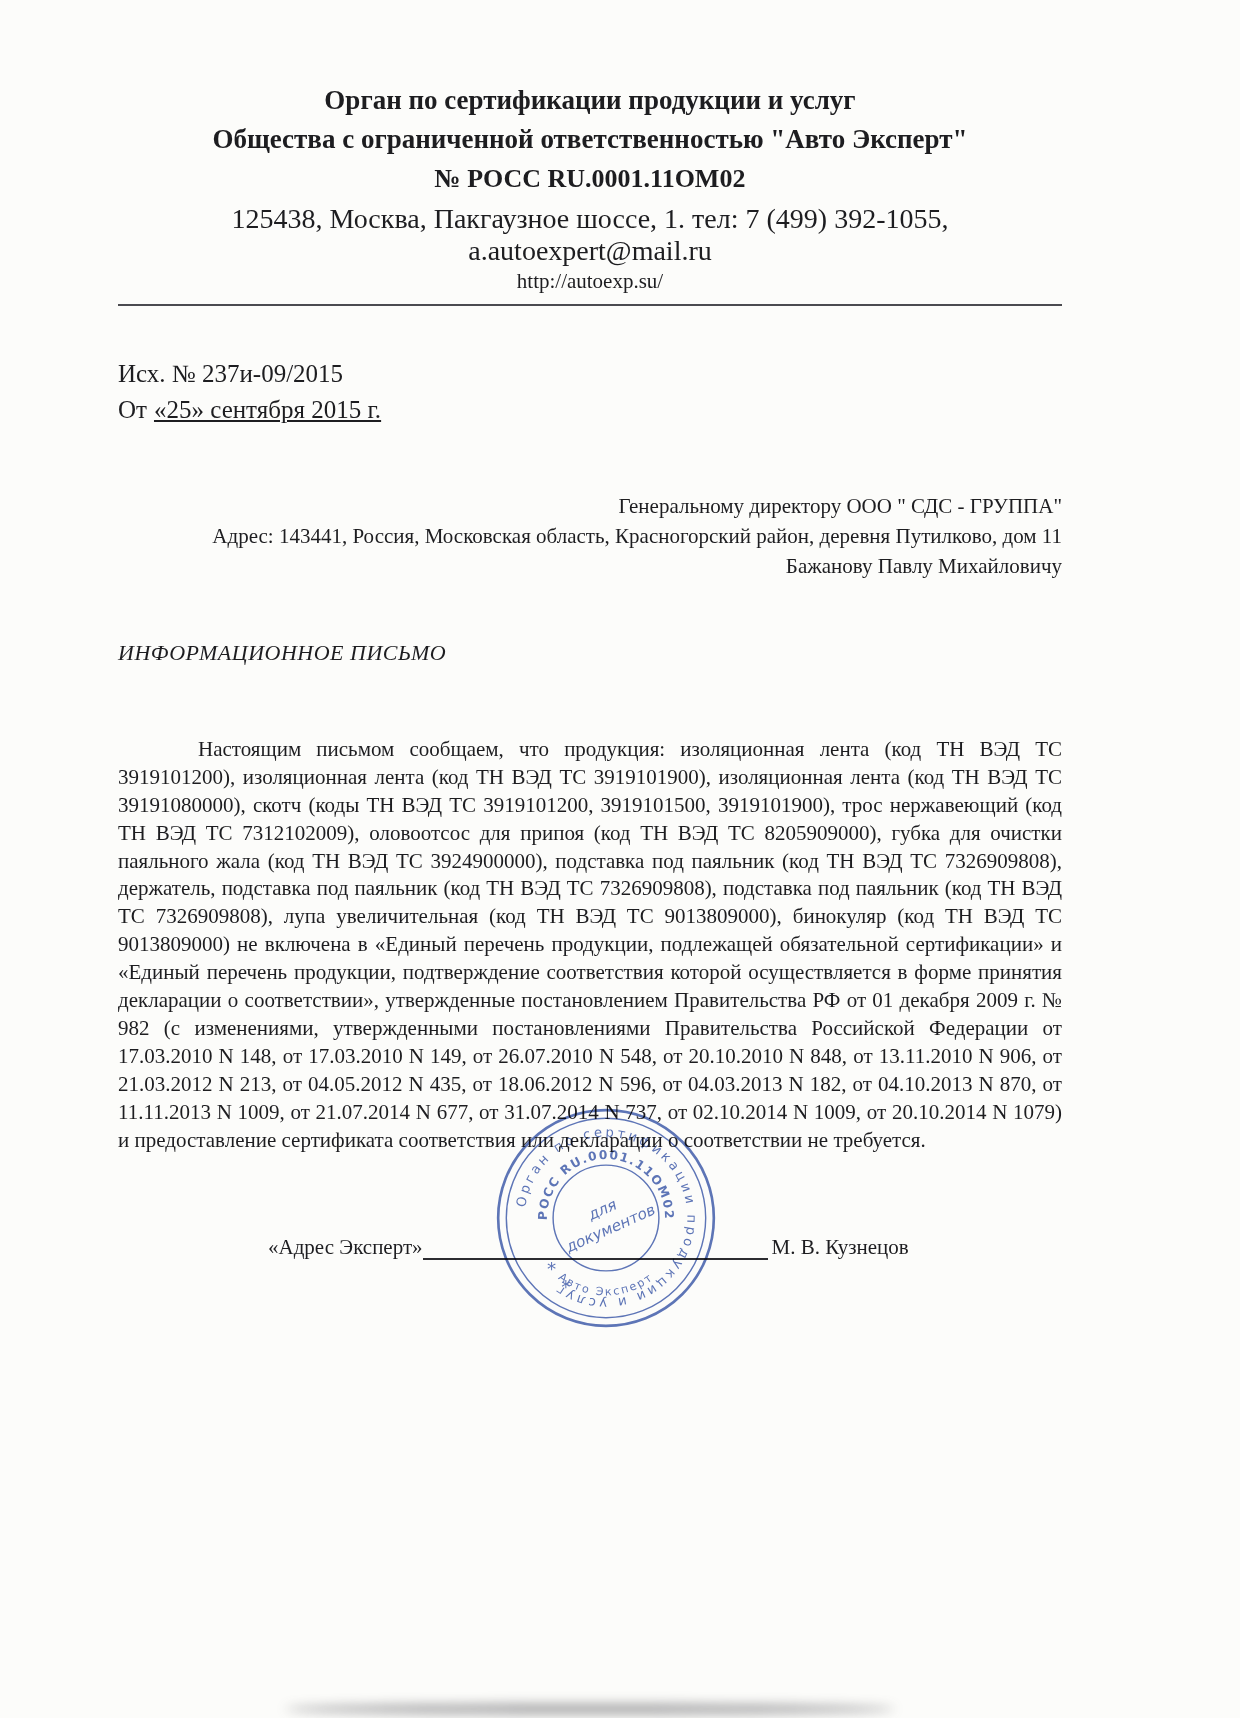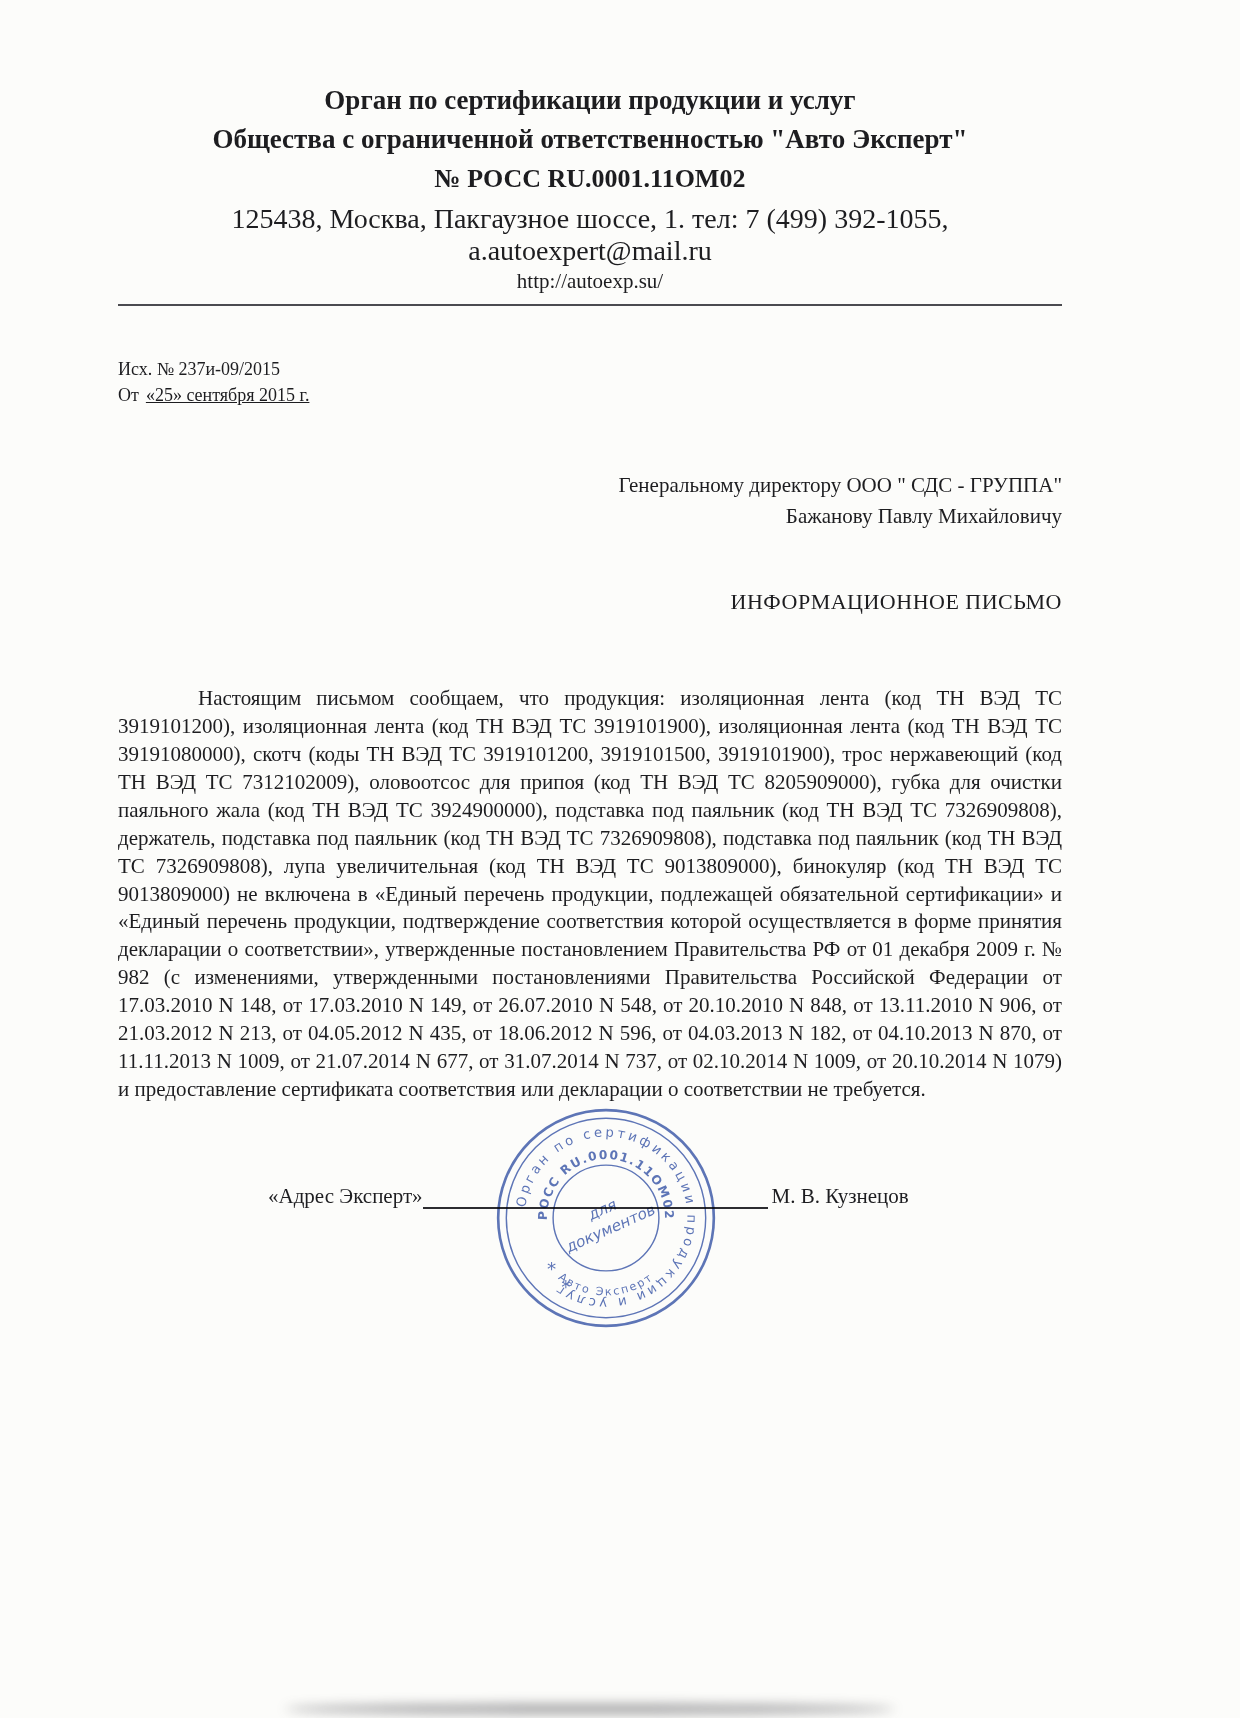--- a/index.html
+++ b/index.html
@@ -20,27 +20,27 @@
   }
   
   .letterhead { padding-top: 84px; text-align: center; }
   .lh-org1 { font-size: 27px; font-weight: bold; line-height: 1.25; }
   .lh-org2 { font-size: 27px; font-weight: bold; line-height: 1.25; margin-top: 5px; }
   .lh-reg  { font-size: 26px; font-weight: bold; line-height: 1.25; margin-top: 6px; }
   .lh-contacts { font-size: 28px; margin-top: 8px; }
   .lh-site { font-size: 21px; margin-top: 2px; }
   .lh-rule { margin-top: 10px; border-bottom: 2px solid #4b4b50; height: 0; }
   
-  .ref { margin-top: 50px; font-size: 18px; line-height: 1.45; }
+  .ref { margin-top: 50px; font-size: 25px; line-height: 1.45; }
   .ref-date-prefix { margin-right: 7px; }
   .ref-date { text-decoration: underline; font-family: Liberation Serif, serif; }
   
   .recipient { margin-top: 62px; text-align: right; font-size: 21px; line-height: 1.45; }
   
-  .doc-title { margin-top: 58px; text-align: right; font-size: 22px; letter-spacing: 0.5px; }
+  .doc-title { margin-top: 58px; text-align: left; font-size: 22px; letter-spacing: 0.5px; font-style: italic; }
   
   .body-text { margin-top: 70px; font-size: 21px; line-height: 1.33; text-align: justify; }
   .body-text p { text-indent: 80px; }
   .body-text p + p { margin-top: 2px; }
   
   .signature { margin-top: 80px; font-size: 21px; }
   .sig-position { margin-left: 124px; }
   .sig-row { display: flex; align-items: flex-end; margin-left: 150px; margin-top: 8px; }
   .sig-rule { width: 345px; border-bottom: 2px solid #2c2c30; height: 1.15em; margin-right: 4px; }
   
@@ -95,20 +95,21 @@
 
     <div class="ref">
       <div>Исх. № 237и-09/2015</div>
       <div>
         <span class="ref-date-prefix">От</span><span class="ref-date">«25» сентября 2015 г.</span>
       </div>
     </div>
 
     <div class="recipient">
       <div>Генеральному директору ООО " СДС - ГРУППА"</div>
+      <div>Адрес: 143441, Россия, Московская область, Красногорский район, деревня Путилково, дом 11</div>
       <div>Бажанову Павлу Михайловичу</div>
     </div>
 
     <div class="doc-title">ИНФОРМАЦИОННОЕ ПИСЬМО</div>
 
     <div class="body-text">
       <p>Настоящим письмом сообщаем, что продукция:  изоляционная лента (код ТН ВЭД ТС 3919101200), изоляционная лента (код ТН ВЭД ТС 3919101900), изоляционная лента (код ТН ВЭД ТС 39191080000), скотч (коды ТН ВЭД ТС 3919101200, 3919101500, 3919101900), трос нержавеющий (код ТН ВЭД ТС 7312102009), оловоотсос для припоя (код ТН ВЭД ТС 8205909000), губка для очистки паяльного жала (код ТН ВЭД ТС 3924900000), подставка под паяльник (код ТН ВЭД ТС 7326909808), держатель, подставка под паяльник (код ТН ВЭД ТС 7326909808), подставка под паяльник (код ТН ВЭД ТС 7326909808), лупа увеличительная (код ТН ВЭД ТС 9013809000), бинокуляр (код ТН ВЭД ТС 9013809000)  не включена в «Единый перечень продукции, подлежащей обязательной сертификации» и «Единый перечень продукции, подтверждение соответствия которой осуществляется в форме принятия декларации о соответствии», утвержденные постановлением Правительства РФ от 01 декабря 2009 г. № 982 (с изменениями, утвержденными постановлениями Правительства Российской Федерации от 17.03.2010 N 148, от 17.03.2010 N 149, от 26.07.2010 N 548, от 20.10.2010 N 848, от 13.11.2010 N 906, от 21.03.2012 N 213, от 04.05.2012 N 435, от 18.06.2012 N 596, от 04.03.2013 N 182, от 04.10.2013 N 870, от 11.11.2013 N 1009, от 21.07.2014 N 677, от 31.07.2014 N 737, от 02.10.2014 N 1009, от 20.10.2014 N 1079) и предоставление сертификата соответствия или декларации о соответствии не требуется.</p>
     </div>
 
     <div class="signature">

